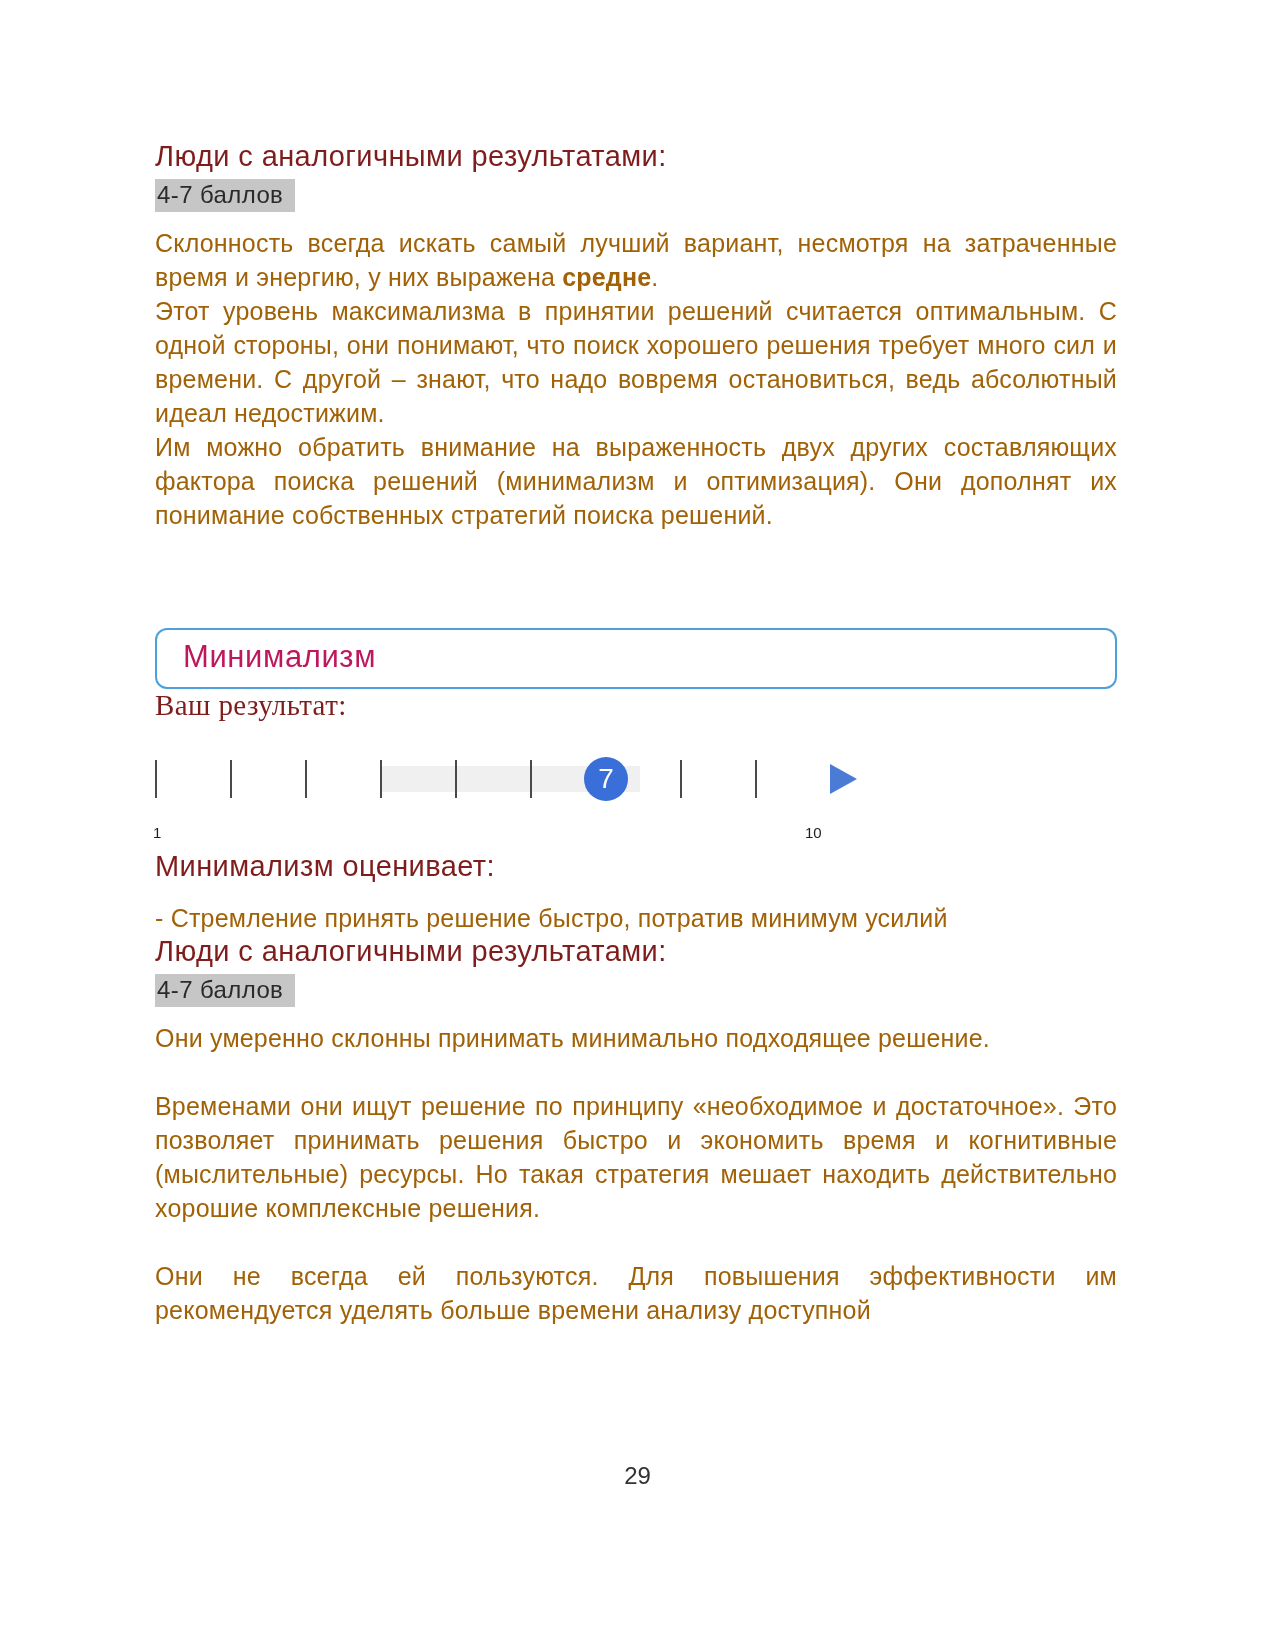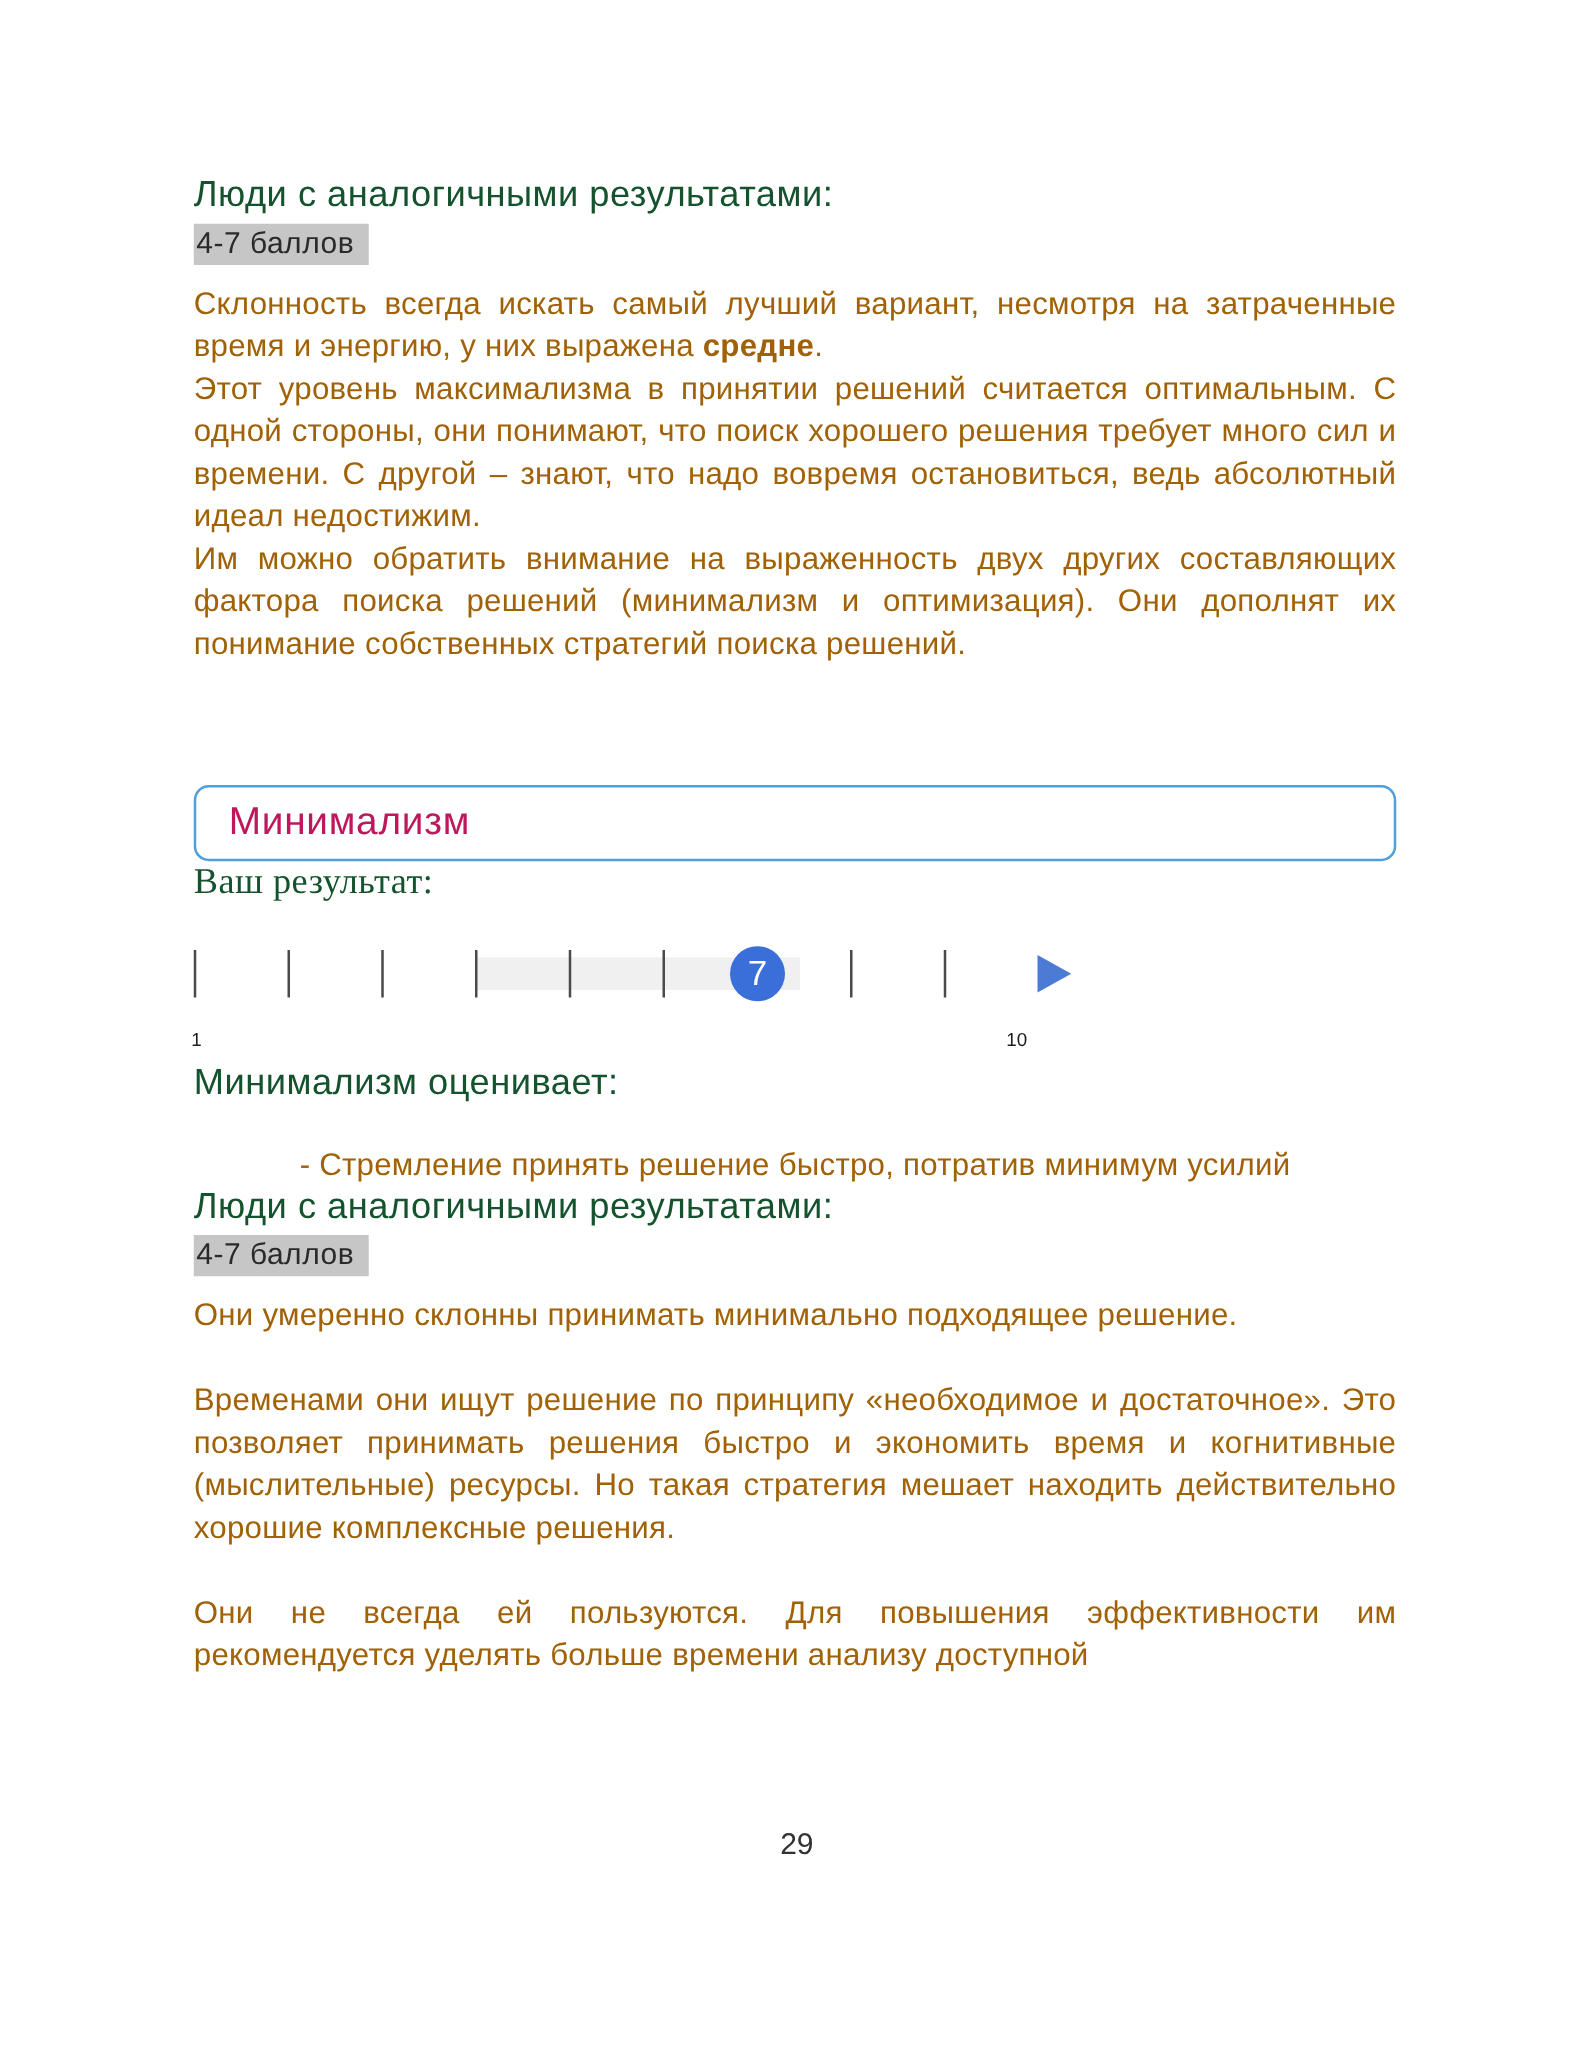--- a/index.html
+++ b/index.html
@@ -5,21 +5,21 @@
   * { margin:0; padding:0; box-sizing:border-box; }
   html, body { background:#ffffff; }
   .page {
     width:1275px; height:1650px; margin:0 auto; position:relative;
     background:#ffffff; color:#222;
     font-family:"Liberation Sans","DejaVu Sans",sans-serif;
     overflow:hidden;
   }
   .content { padding:140px 158px 0 155px; }
   h2.sec {
-    font-size:29px; font-weight:400; color:#14532d;
+    font-size:29px; font-weight:400; color:#7f1d1d;
     letter-spacing:0.4px; margin:0;
   }
   .badge {
     display:inline-block; background:var(--badge-bg,#c6c6c6); color:#2a2a2a;
     font-size:24px; letter-spacing:0.4px; line-height:30px;
     padding:1px 12px 2px 2px; margin:6px 0 14px;
   }
   p.body {
     font-size:25px; line-height:34px; text-align:justify;
     letter-spacing:0.2px; color:#a16207;
@@ -42,21 +42,21 @@
     display:flex; align-items:center; justify-content:center;
     transform:translateX(-50%); z-index:2;
   }
   .scale-arrow {
     position:absolute; top:6px; width:0; height:0;
     border-top:15px solid transparent; border-bottom:15px solid transparent;
     border-left:27px solid var(--arrow-blue,#4b7bd4); z-index:1;
   }
   .scale-label { position:absolute; top:66px; font-size:15px; color:#1e1e1e; }
   .eval-heading { margin-top:52px; }
-  p.eval-item { margin-top:32px; text-align:center; }
+  p.eval-item { margin-top:18px; text-align:left; }
   .similar2 { margin-top:58px; }
   p.spaced { margin-top:34px; }
   .page-number {
     position:absolute; left:0; right:0; bottom:160px;
     text-align:center; font-size:24px; color:#333;
   }
 </style>
 </head>
 <body>
 

